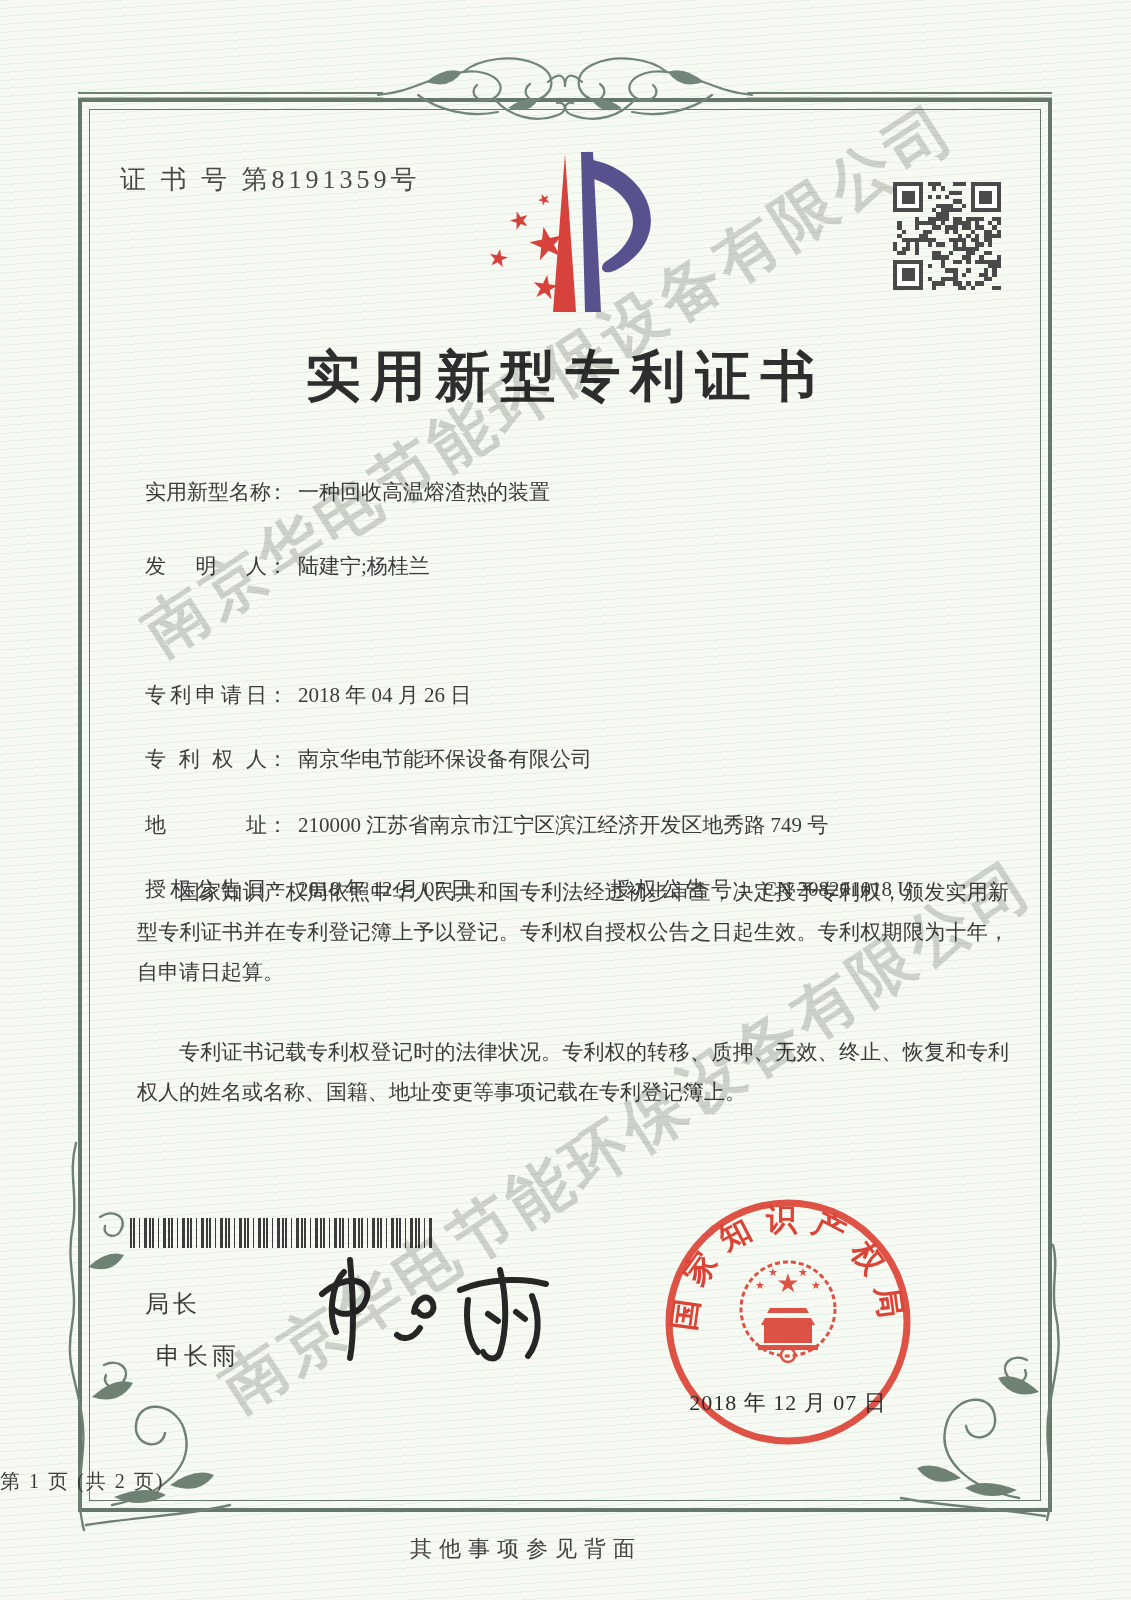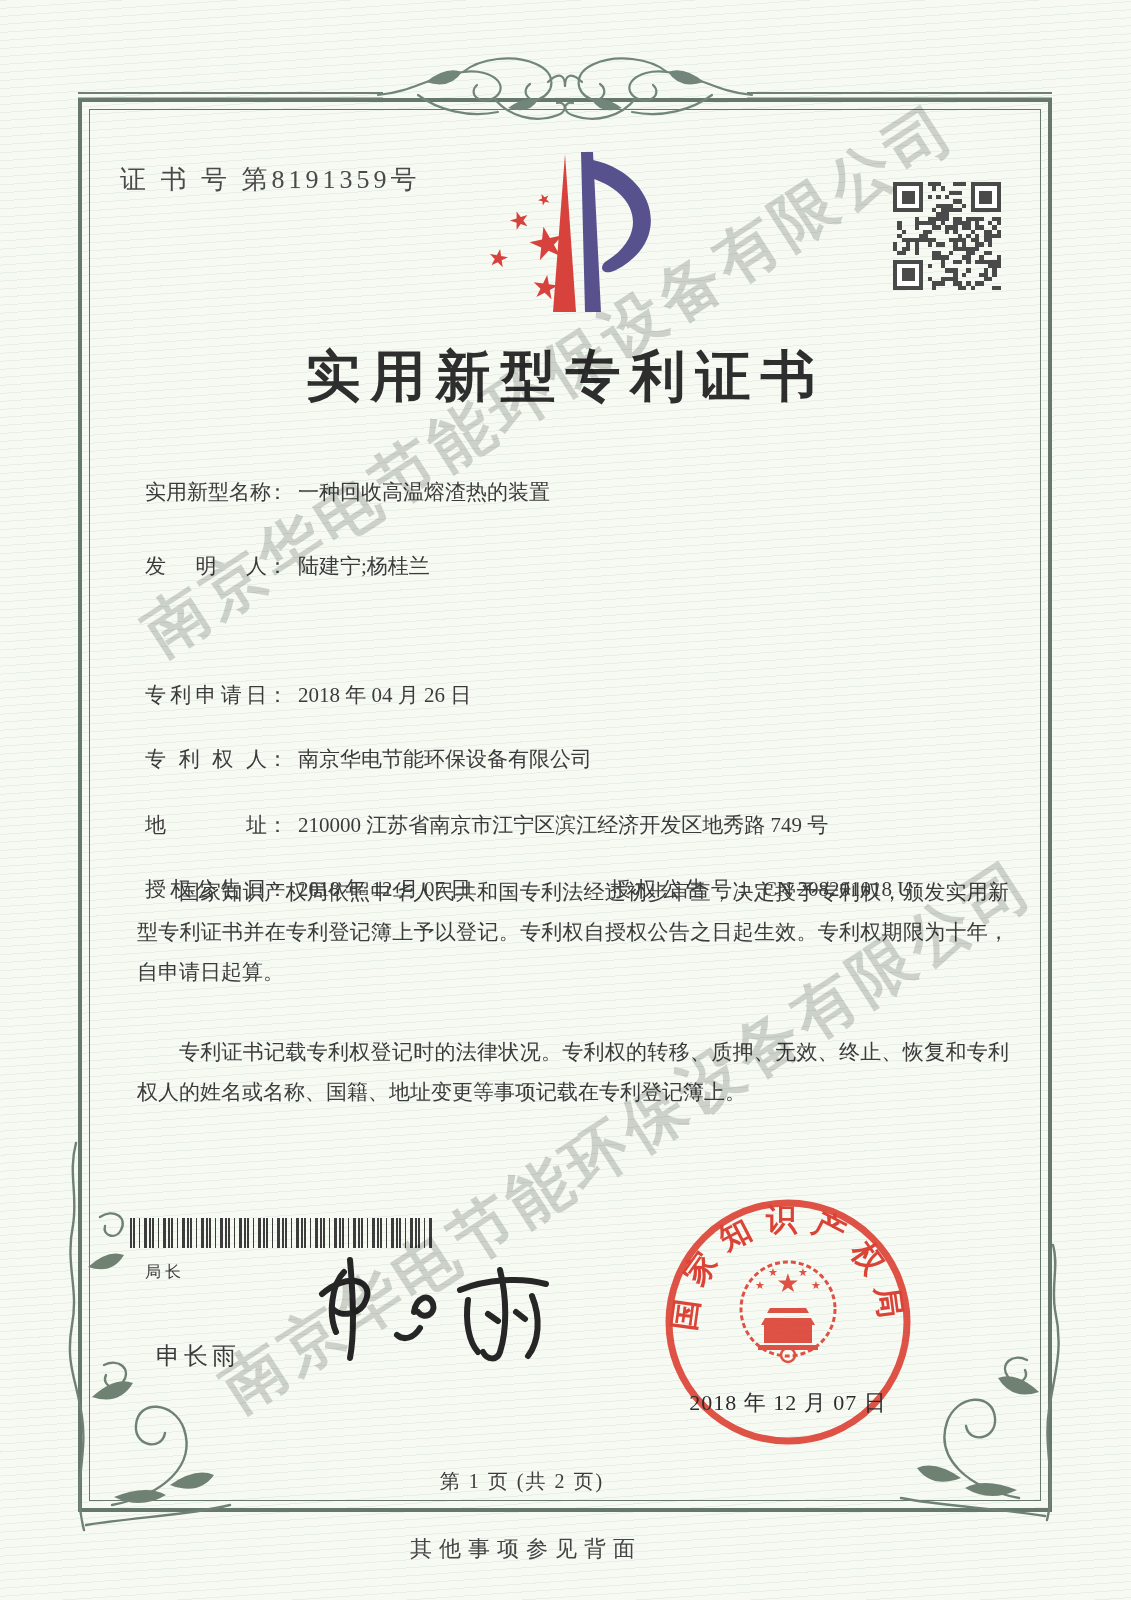--- a/index.html
+++ b/index.html
@@ -34,27 +34,27 @@
   
   .para{position:absolute;left:137px;width:872px;font-size:21px;line-height:40px;
         text-indent:2em;text-align:justify;color:#3b3b3b;}
   .p1{top:872px}.p2{top:1032px}
   
   .barcode{position:absolute;left:130px;top:1218px;width:302px;height:30px;
     background:
       repeating-linear-gradient(90deg,#3c3c3c 0 2px,transparent 2px 3px,#3c3c3c 3px 5px,transparent 5px 9px,#3c3c3c 9px 10px,transparent 10px 14px,#3c3c3c 14px 17px,transparent 17px 19px);
   }
   
-  .officer-title{position:absolute;left:145px;top:1262px;font-size:16px;letter-spacing:4px;}
+  .officer-title{position:absolute;left:145px;top:1288px;font-size:24px;letter-spacing:4px;}
   .officer-name{position:absolute;left:156px;top:1332px;font-size:24px;letter-spacing:4px;margin-top:8px;}
   .signature{position:absolute;left:292px;top:1252px;}
   
   .seal{position:absolute;left:663px;top:1197px;}
   
-  .page-num{position:absolute;left:0;width:1044px;top:1468px;text-align:center;font-size:20px;letter-spacing:2px;}
+  .page-num{position:absolute;left:0;width:1044px;top:1468px;font-size:20px;letter-spacing:2px;}
   .back-note{position:absolute;left:6px;width:1040px;top:1534px;text-align:center;font-size:22px;letter-spacing:7px;color:#444;}
   
   .wm{position:absolute;white-space:nowrap;font-size:63px;font-weight:bold;letter-spacing:5px;
       color:#a9ada9;opacity:.5;mix-blend-mode:multiply;transform-origin:0 50%;
       transform:rotate(-33deg);pointer-events:none;z-index:9;}
   .wm1{left:150px;top:596px;}
   .wm2{left:228px;top:1352px;}
 </style>
 </head>
 <body>

